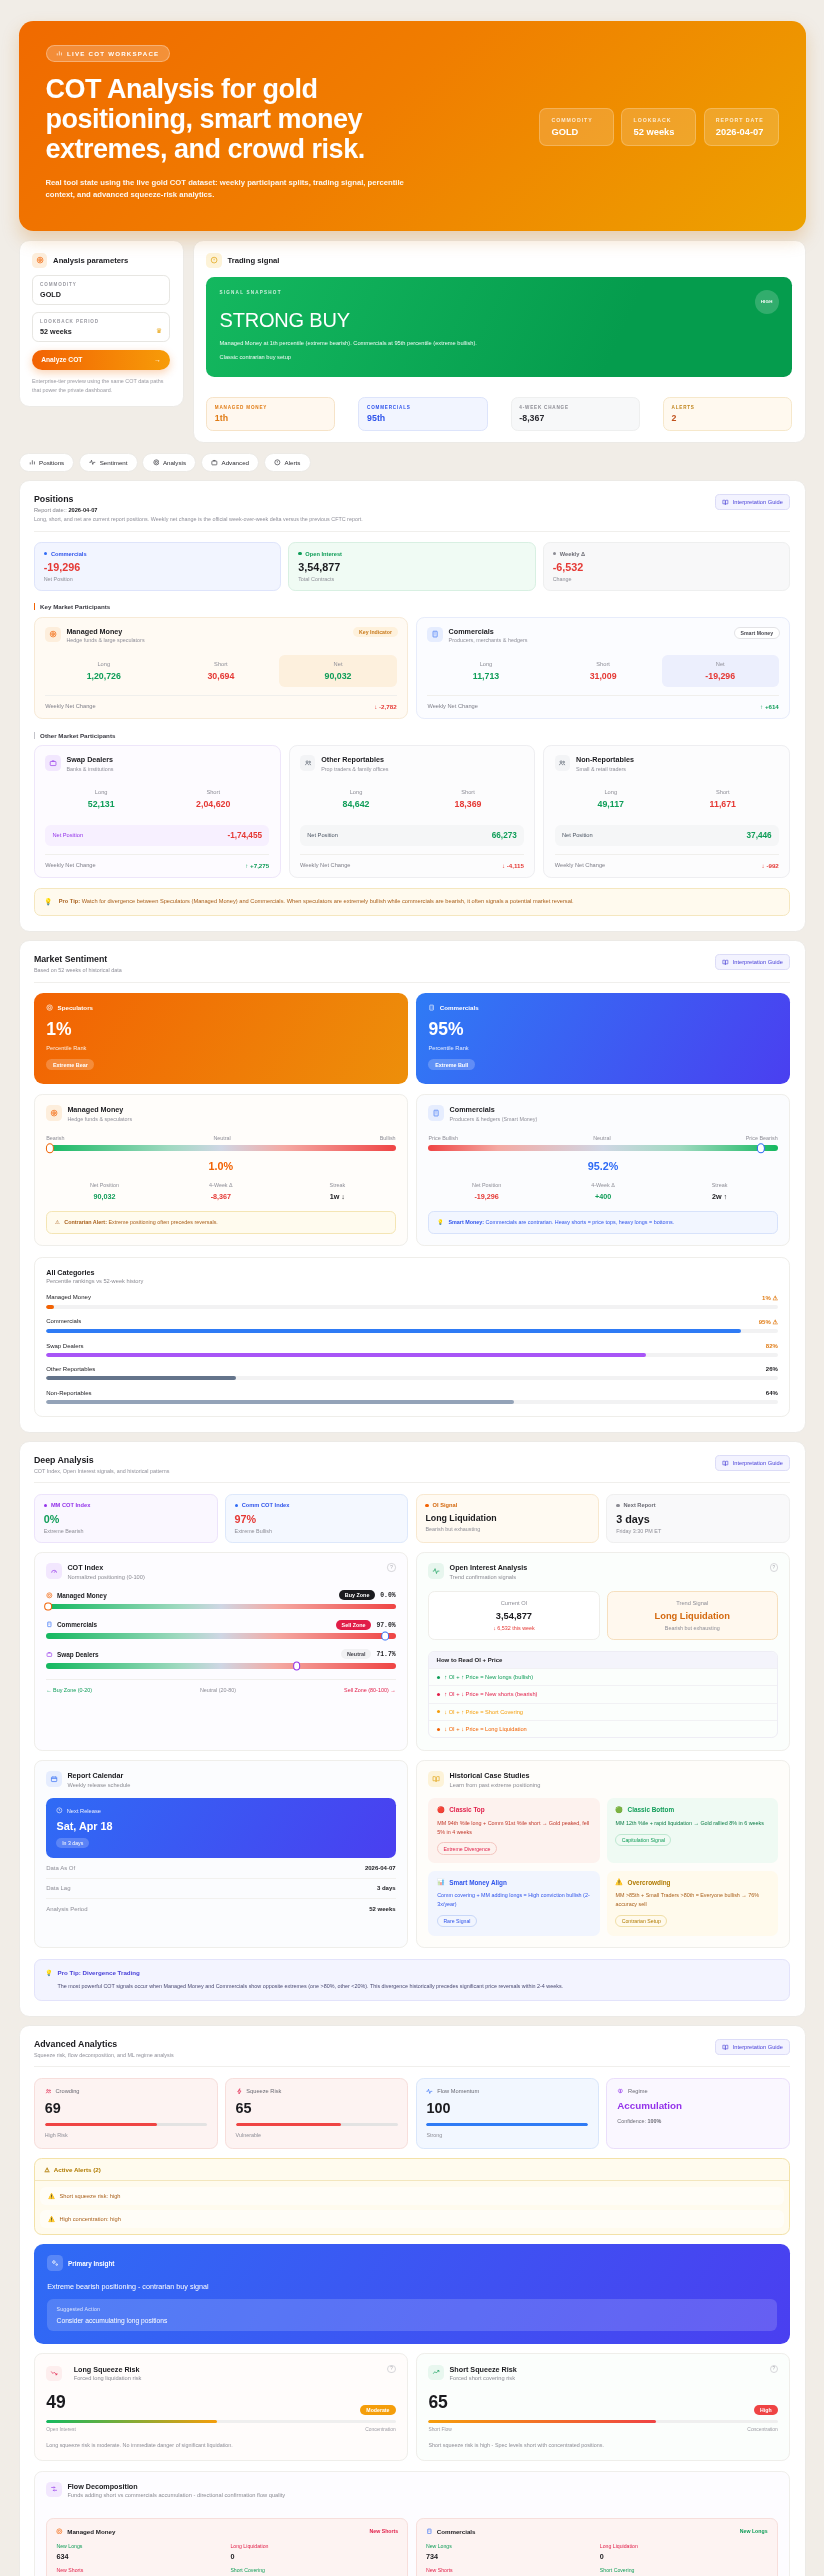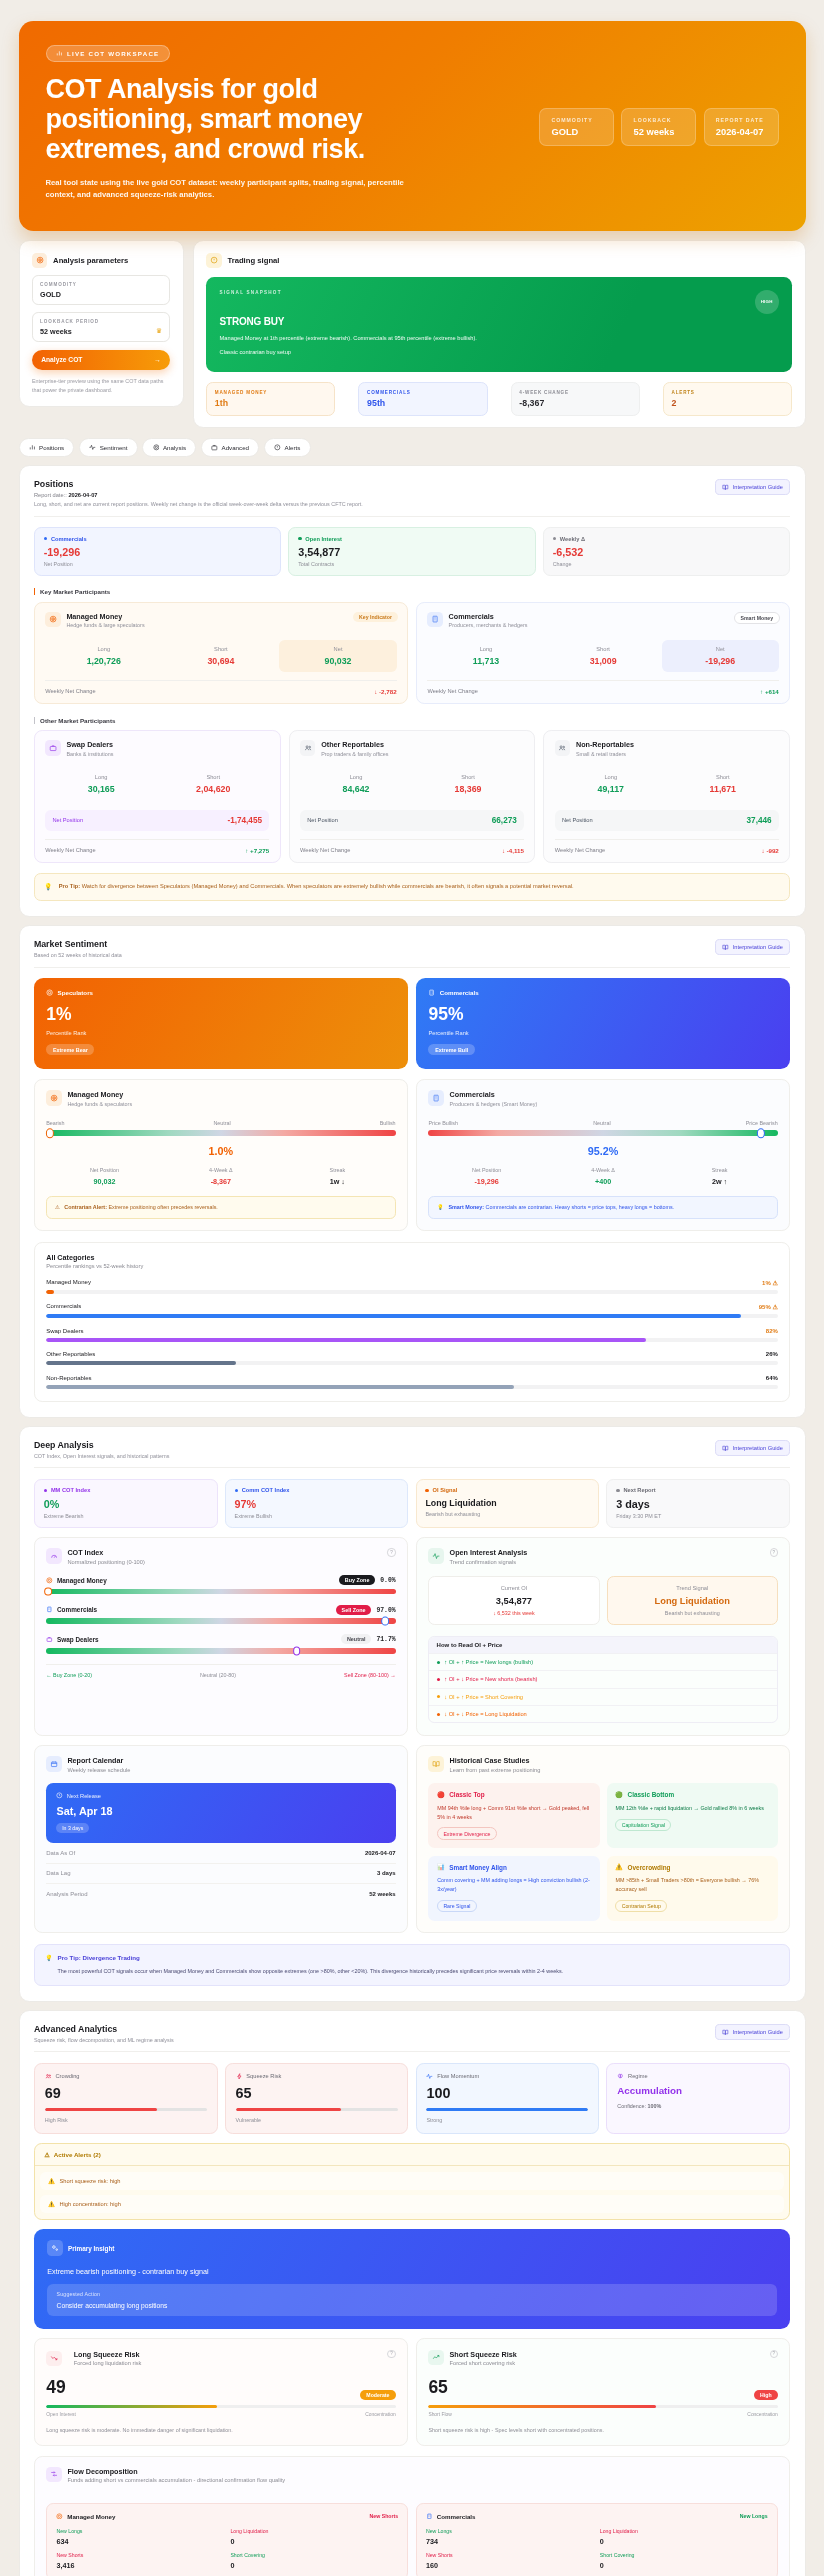--- a/index.html
+++ b/index.html
@@ -29,24 +29,24 @@
   .field{border:0.5px solid #e7e6e2;border-radius:6.2px;padding:5.7px 7.2px;margin-top:7.2px;position:relative;}
   .field .fl{font-size:4.6px;letter-spacing:0.9px;color:#9a9aa2;font-weight:600;}
   .field .fv{font-size:7.2px;font-weight:700;margin-top:2.6px;}
   .field .crown{position:absolute;right:7.2px;bottom:6.2px;color:#e8a10a;font-size:6.7px;}
   .btn-primary{margin-top:7.2px;width:100%;border:none;border-radius:515px;background:linear-gradient(90deg,#f26203,#f79c08);color:#fff;font-weight:700;font-size:6.7px;padding:6.7px 9.3px;display:flex;align-items:center;justify-content:space-between;cursor:pointer;box-shadow:0 3.1px 8.2px rgba(242,110,6,.3);}
   .note{font-size:5.4px;color:#9a9aa2;line-height:1.65;margin-top:7.2px;}
 
   
   .signal-banner{margin-top:9.3px;border-radius:8.2px;background:linear-gradient(115deg,#14b85f,#059c4d 70%);padding:12.4px 13.4px 14.4px;color:#fff;position:relative;overflow:hidden;}
   .signal-banner .sl{font-size:4.6px;letter-spacing:1.2px;color:rgba(255,255,255,.78);font-weight:600;}
-  .signal-banner .sv{font-size:10px;font-weight:700;margin-top:21px;letter-spacing:-0.2px;}
+  .signal-banner .sv{font-size:20px;font-weight:400;margin-top:14px;letter-spacing:-0.2px;}
   .signal-banner .sd{font-size:5.7px;margin-top:7.2px;line-height:1.7;color:rgba(255,255,255,.95);}
   .conf{position:absolute;right:13.4px;top:12.4px;width:24px;height:24px;border-radius:50%;background:rgba(255,255,255,.18);display:flex;align-items:center;justify-content:center;font-size:4.4px;font-weight:700;letter-spacing:0.3px;}
-  .mini-row{display:flex;gap:23px;margin-top:10px;justify-content:flex-end;}
+  .mini-row{display:flex;gap:23px;margin-top:20px;justify-content:flex-end;}
   .mini{flex:1;border-radius:6.7px;padding:6.7px 7.7px;border:0.5px solid #efeeea;}
   .mini .ml{font-size:4.6px;letter-spacing:0.8px;font-weight:600;}
   .mini .mv{font-size:8.8px;font-weight:700;margin-top:3.6px;}
 
   
   .tabs{display:flex;gap:4.6px;margin:10.3px 18.5px 0;}
   .tab{background:#fff;border:0.5px solid #eceae6;border-radius:515px;padding:4.6px 9.3px;font-size:6.2px;display:flex;align-items:center;gap:3.6px;cursor:pointer;color:#2a2a30;}
   .tab svg{width:6.7px;height:6.7px;}
 
   .sec{margin:8.2px 18.5px 0;background:#fff;border:0.5px solid #eceae6;border-radius:10.3px;padding:13.4px 14.4px 14.4px;}
@@ -451,21 +451,21 @@
               </svg>
             </span>
           <div>
               <div class="nm">Swap Dealers</div>
           <div class="ds">Banks &amp; institutions</div>
             </div>
         </div>
         <div class="lsn">
           <div class="c">
               <div class="cl">Long</div>
-              <div class="cv" style="color:#0f9d58">30,165</div>
+              <div class="cv" style="color:#0f9d58">52,131</div>
             </div>
           <div class="c">
               <div class="cl">Short</div>
               <div class="cv" style="color:#e53935">2,04,620</div>
             </div>
         </div>
         <div class="netpos" style="background:#f7f0ff">
           <span class="nl" style="color:#9333ea">Net Position</span>
           <span class="nv" style="color:#e53935">-1,74,455</span>
         </div>

